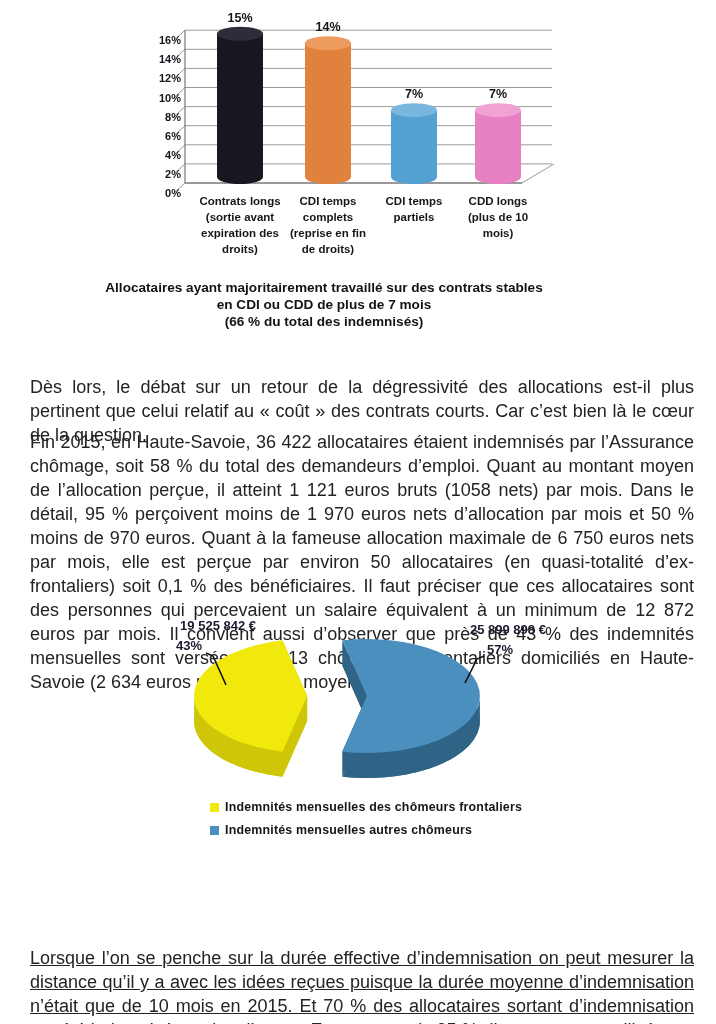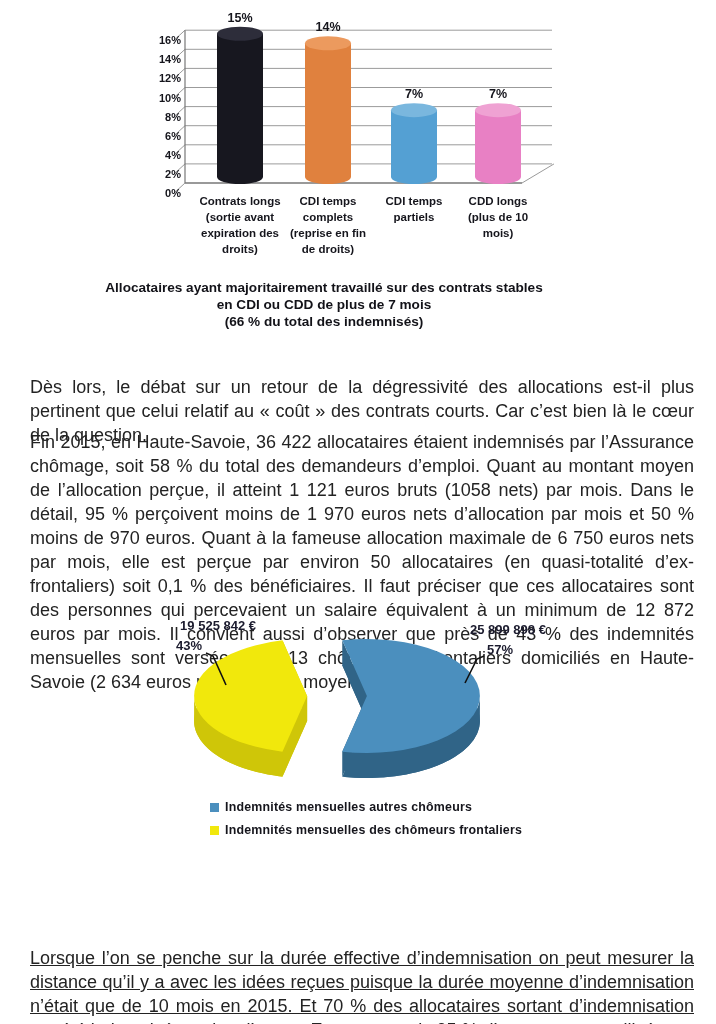--- a/index.html
+++ b/index.html
@@ -141,24 +141,24 @@
           <text x="348" y="30" text-anchor="start" class="plab">25 899 898 €</text>
           <text x="365" y="50" text-anchor="start" class="plab">57%</text>
           <path d="M 84 49 L 91 52 L 104 81" fill="none" stroke="#111" stroke-width="1.6"></path>
           <path d="M 362 52 L 355 55 L 343 79" fill="none" stroke="#111" stroke-width="1.6"></path>
         </g>
     </svg>
   </figure>
 
   <div class="legend">
     <div class="legend-row">
+      <span class="legend-swatch" style="background: rgb(241, 232, 12);"></span>
+      <span class="legend-label">Indemnités mensuelles des chômeurs frontaliers</span>
+    </div>
+    <div class="legend-row">
       <span class="legend-swatch" style="background: rgb(75, 143, 190);"></span>
       <span class="legend-label">Indemnités mensuelles autres chômeurs</span>
-    </div>
-    <div class="legend-row">
-      <span class="legend-swatch" style="background: rgb(241, 232, 12);"></span>
-      <span class="legend-label">Indemnités mensuelles des chômeurs frontaliers</span>
     </div>
   </div>
 
   <p id="p4" class="para">Lorsque l’on se penche sur la durée effective d’indemnisation on peut mesurer la distance qu’il y a avec les idées reçues puisque la durée moyenne d’indemnisation n’était que de 10 mois en 2015. Et 70 % des allocataires sortant d’indemnisation ont été indemnisés moins d’un an. En outre, seuls 35 % d’entre eux ont utilisé tous leurs droits.</p>
 
 </div>
 
 </body></html>

